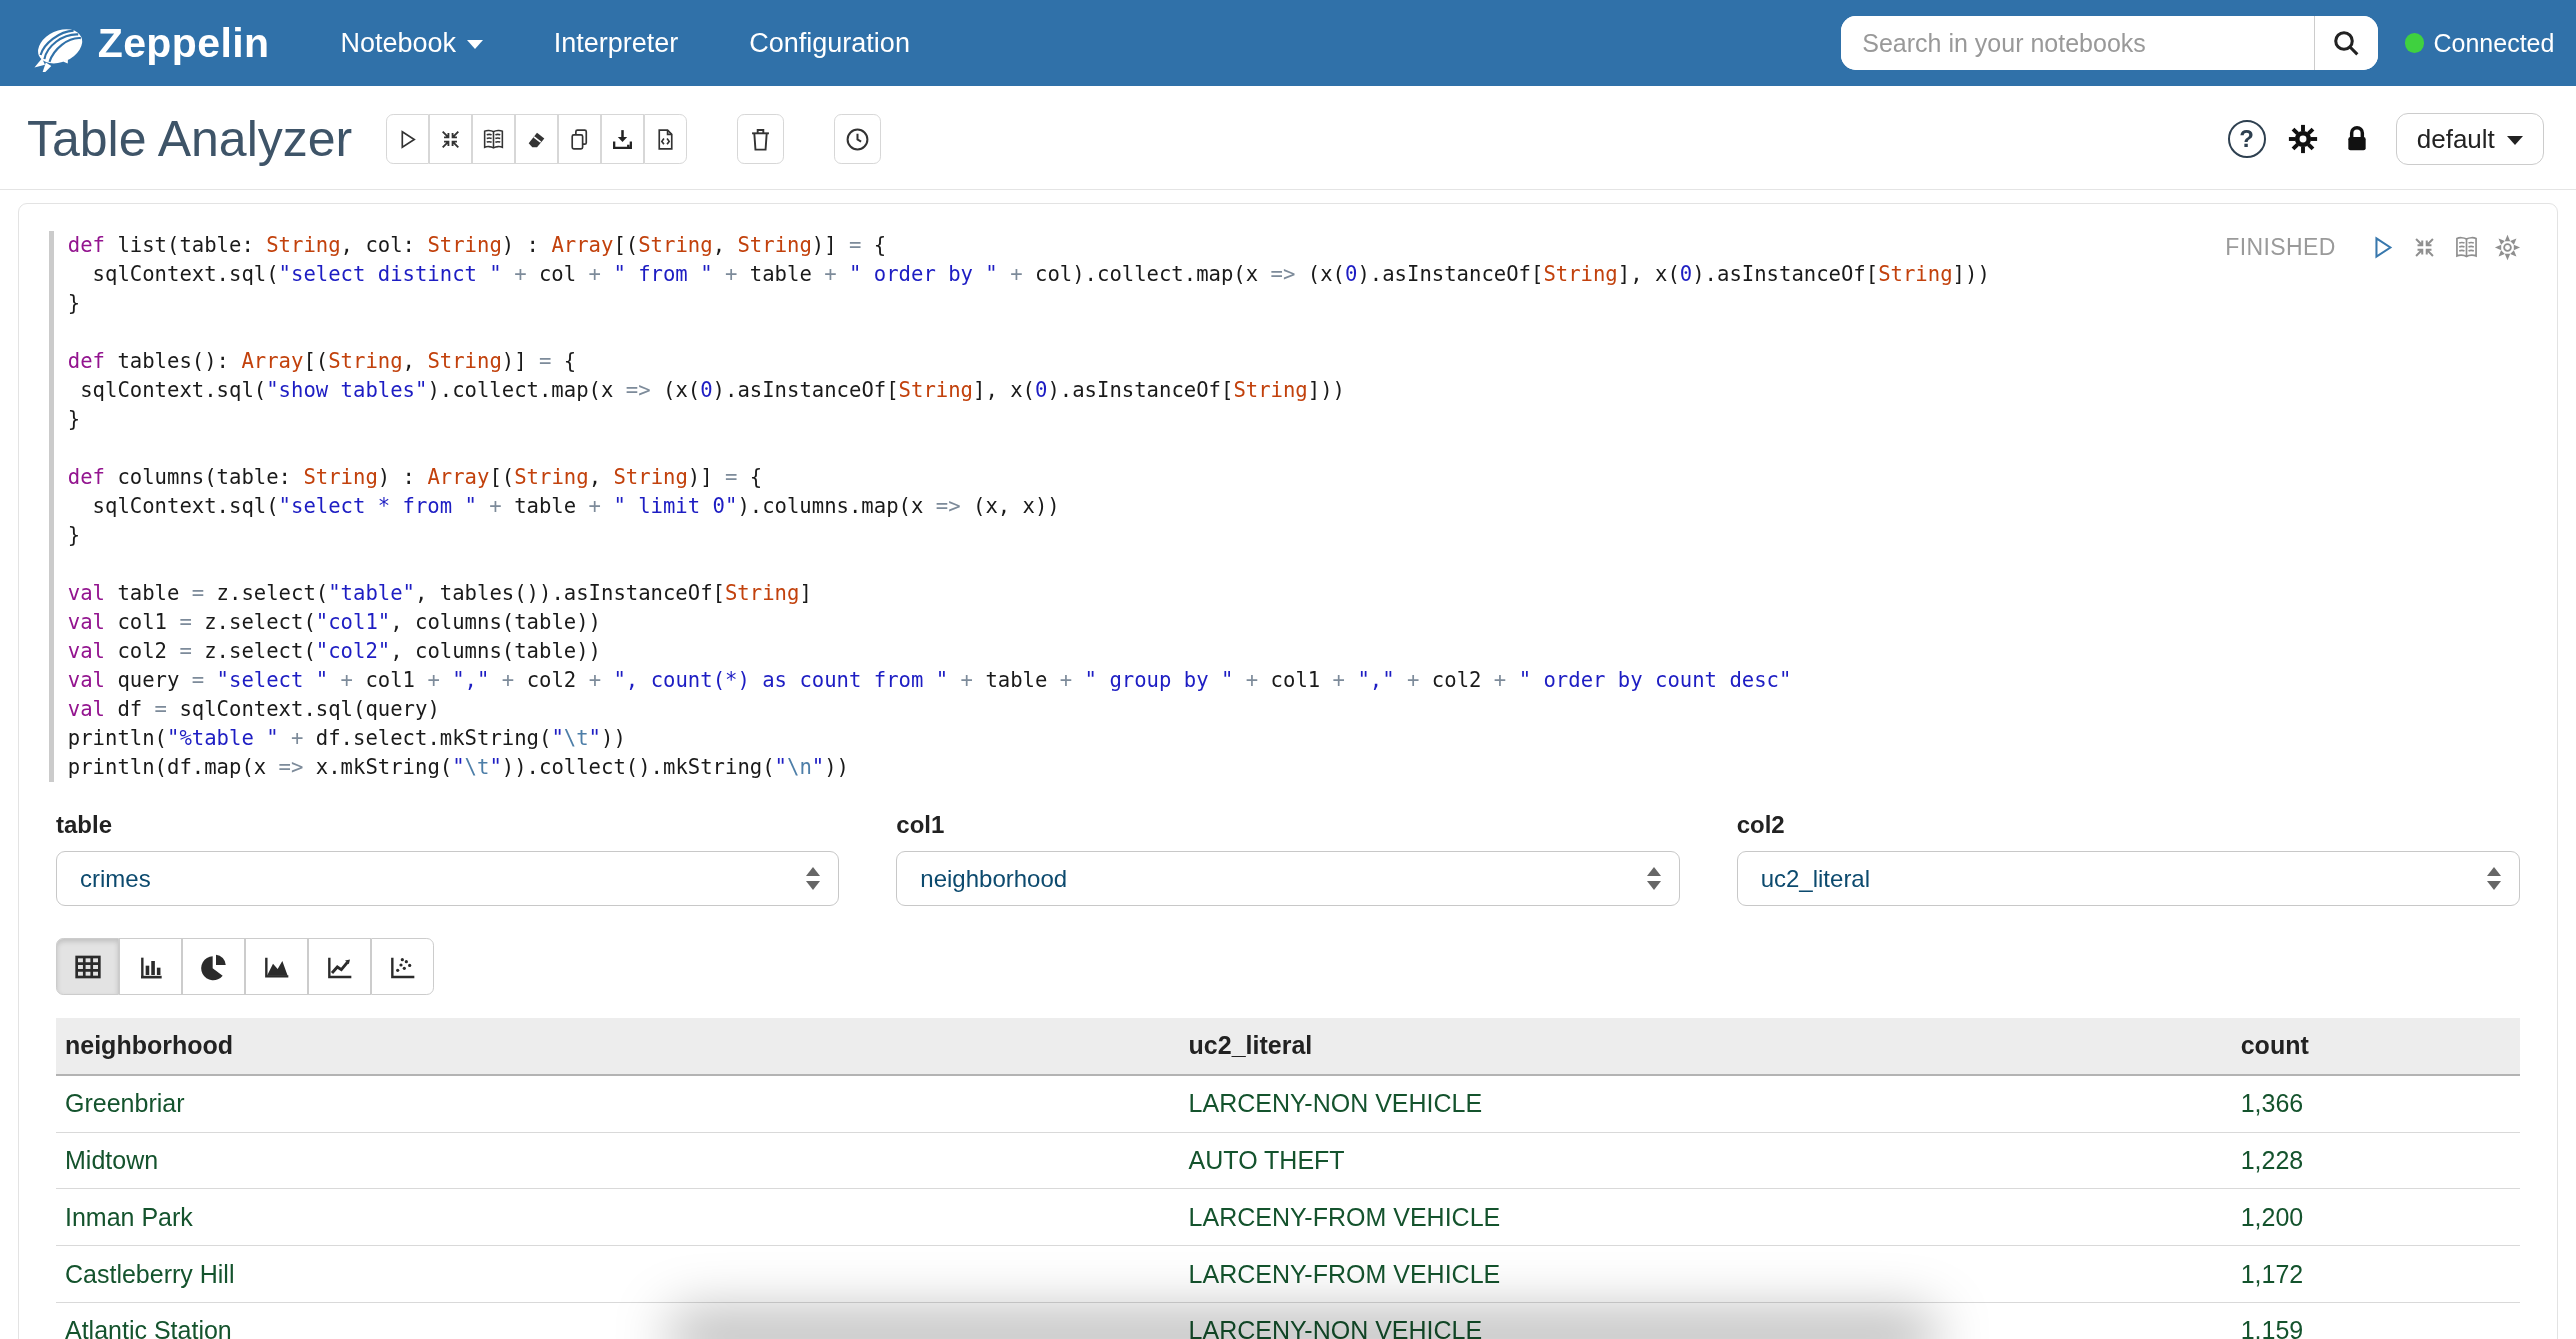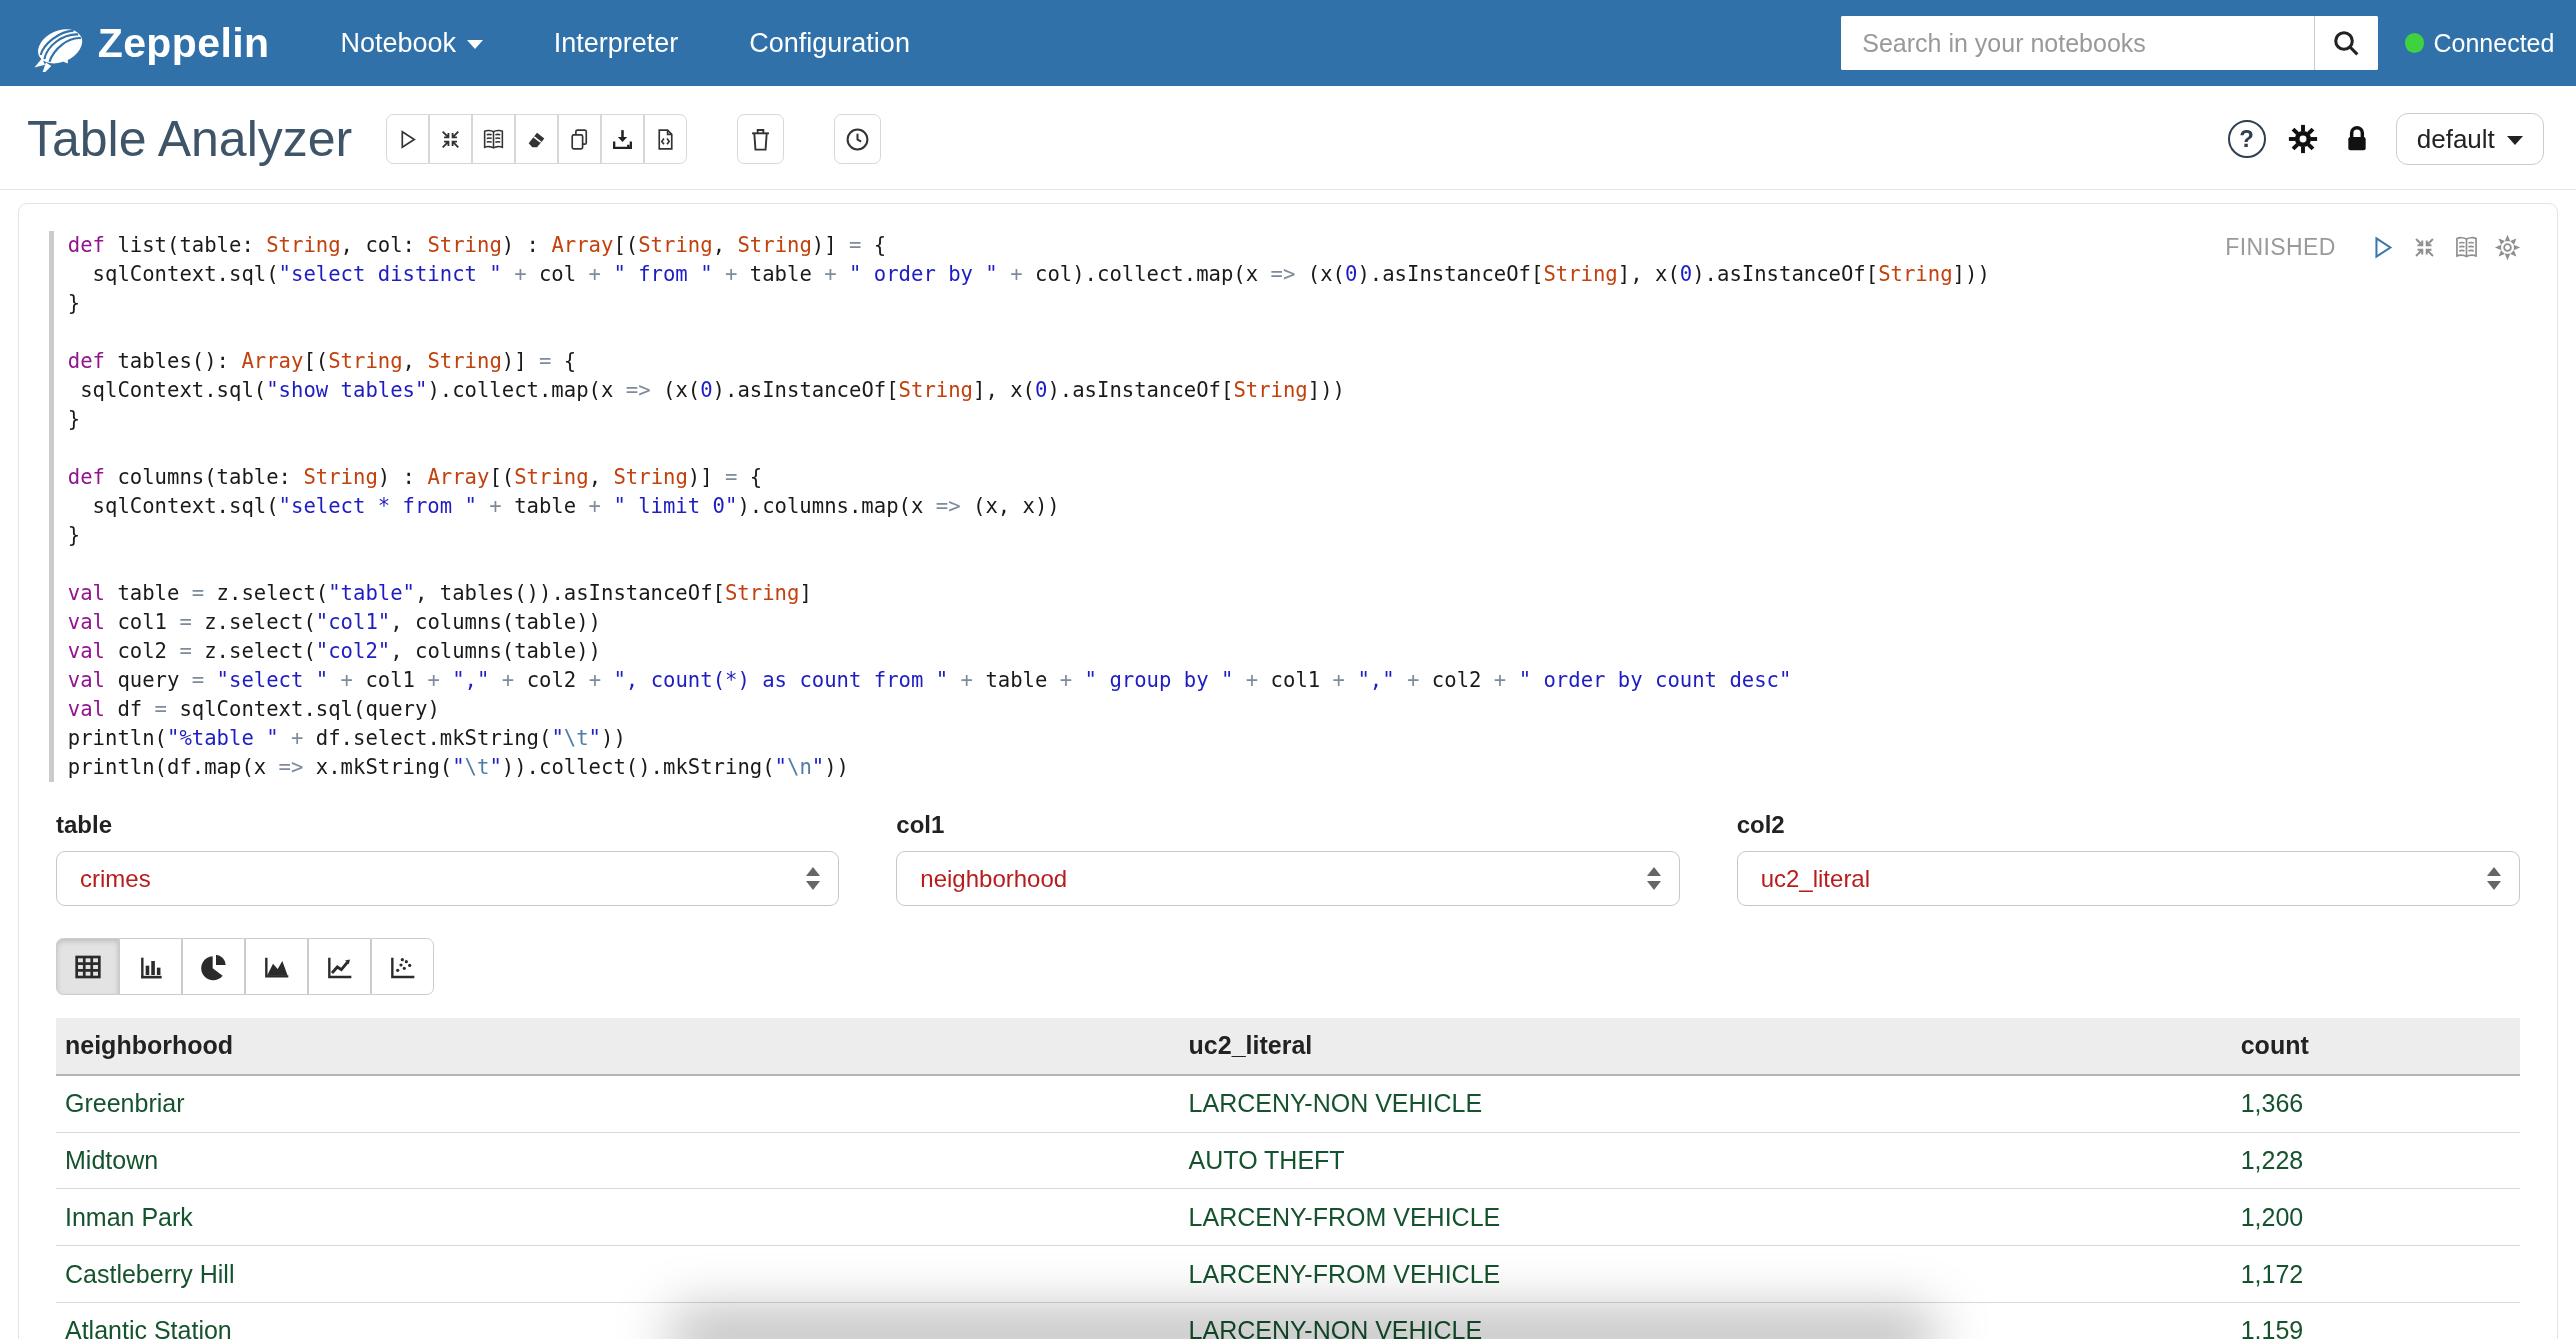--- a/index.html
+++ b/index.html
@@ -7,21 +7,21 @@
               font-family:"Liberation Sans", sans-serif; }
 
   
   .navbar { height:86px; background:#3071a9; display:flex; align-items:center; padding:0 18px 0 30px;gap:21px; }
   .brand { display:flex; align-items:center; margin-right:0; }
   .brand-name { color:#fff; font-weight:bold; font-size:41px; letter-spacing:0.4px; margin-left:10.7px; }
   .nav-link { color:#fff; font-size:27px; margin-left:50px; display:flex; align-items:center; cursor:pointer; }
   .caret-down { width:0; height:0; border-left:8px solid transparent; border-right:8px solid transparent;
                 border-top:9px solid #fff; margin-left:10.7px; margin-top:3.6px; }
   .nav-right { margin-left:auto; display:flex; align-items:center; }
-  .search-group { display:flex; width:537px; height:54px; border-radius:2px; overflow:hidden; background:#fff; }
+  .search-group { display:flex; width:537px; height:54px; border-radius:15px; overflow:hidden; background:#fff; }
   .search-input { flex:1; border:none; outline:none; font-size:25px; padding:0 21.5px; color:#333;
                   font-family:"Liberation Sans", sans-serif; }
   .search-input::placeholder { color:#999; }
   .search-btn { width:64px; background:#fff; border:none; border-left:1.8px solid #ccc; display:flex;
                 align-items:center; justify-content:center; cursor:pointer; color:#222; }
   .conn { display:flex; align-items:center; margin-left:27px; margin-right:3.6px; }
   .conn-dot { width:19.7px; height:19.7px; border-radius:50%; background:#3fd13f; margin-right:9px; }
   .conn-label { color:#fff; font-size:25px; }
 
   
@@ -57,21 +57,21 @@
                white-space:pre; color:#1a1a1a; }
   .tok-k { color:#93148f; } .tok-s { color:#1d1dc3; } .tok-n { color:#1d1dc3; }
   .tok-t { color:#c2410c; } .tok-o { color:#7d8b9a; } .tok-e { color:#4d7ea8; } .tok-p { color:#1a1a1a; }
 
   
   .form-row { display:flex; gap:57px; padding:0 37px; margin-top:29px; }
   .form-field { flex:1; }
   .form-label { font-size:24px; font-weight:bold; color:#222; margin-bottom:12.5px; }
   .select-box { height:55px; border:1.8px solid #c8c8c8; border-radius:9px; background:#fff;
                 display:flex; align-items:center; padding:0 18px 0 23px; cursor:pointer; }
-  .select-value { font-size:24px; color:#b91c1c; flex:1; }
+  .select-value { font-size:24px; color:#0c4a6e; flex:1; }
   .updown { display:flex; flex-direction:column; align-items:center; gap:4.5px; }
   .updown .up { width:0; height:0; border-left:7.2px solid transparent; border-right:7.2px solid transparent;
                 border-bottom:9px solid #666; }
   .updown .down { width:0; height:0; border-left:7.2px solid transparent; border-right:7.2px solid transparent;
                   border-top:9px solid #666; }
 
   
   .chart-bar { display:flex; margin:32px 0 0 37px; }
   .chart-btn { width:63px; height:57px; background:#fff; border:1.8px solid #ccc; border-left-width:0.9px;
                border-right-width:0.9px; display:flex; align-items:center; justify-content:center;

